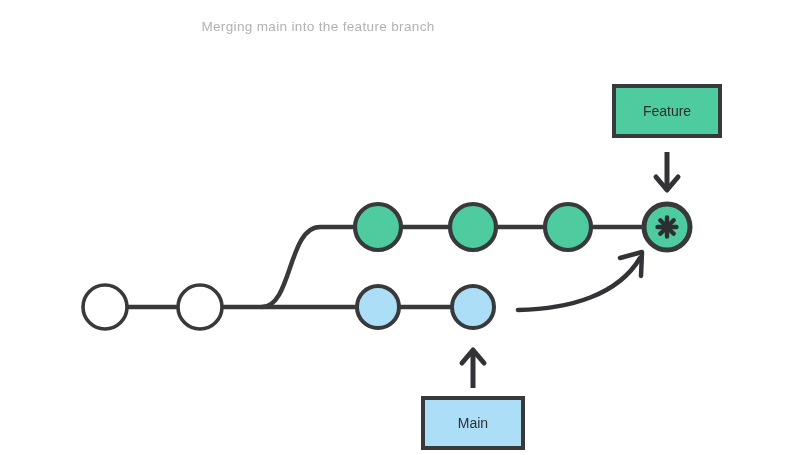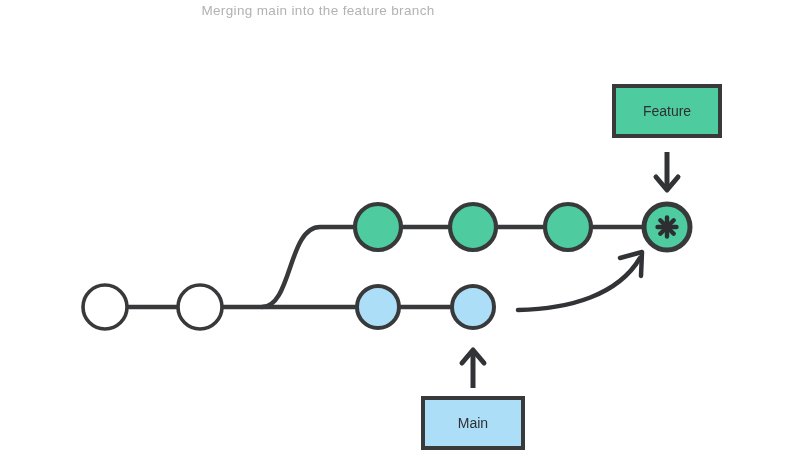--- a/index.html
+++ b/index.html
@@ -27,21 +27,21 @@
 
   .diagram-title {
     position: absolute;
     left: 0;
     top: 0;
     width: 636px;
     text-align: center;
     font-size: 13.5px;
     letter-spacing: 0.35px;
     color: #b2b2b2;
-    padding-top: 3px;
+    padding-top: 19px;
     box-sizing: border-box;
     user-select: none;
   }
 
   svg.canvas {
     position: absolute;
     left: 0;
     top: 0;
     width: 800px;
     height: 455px;

